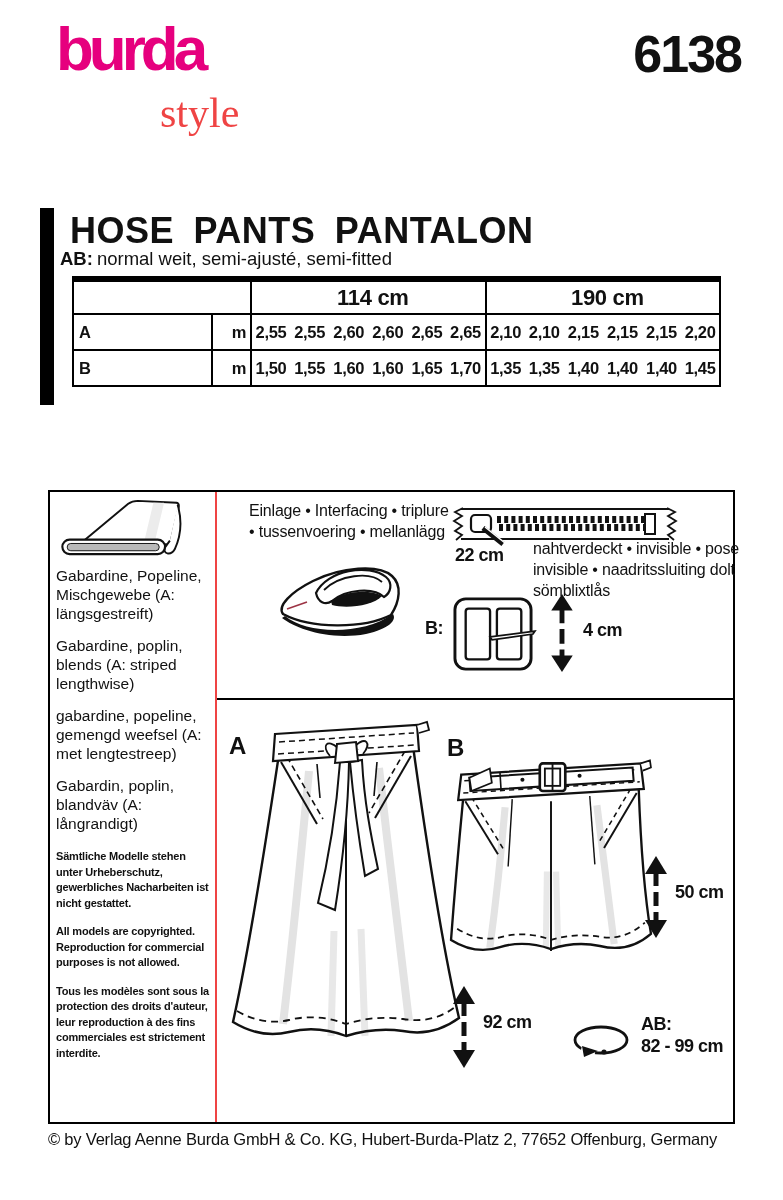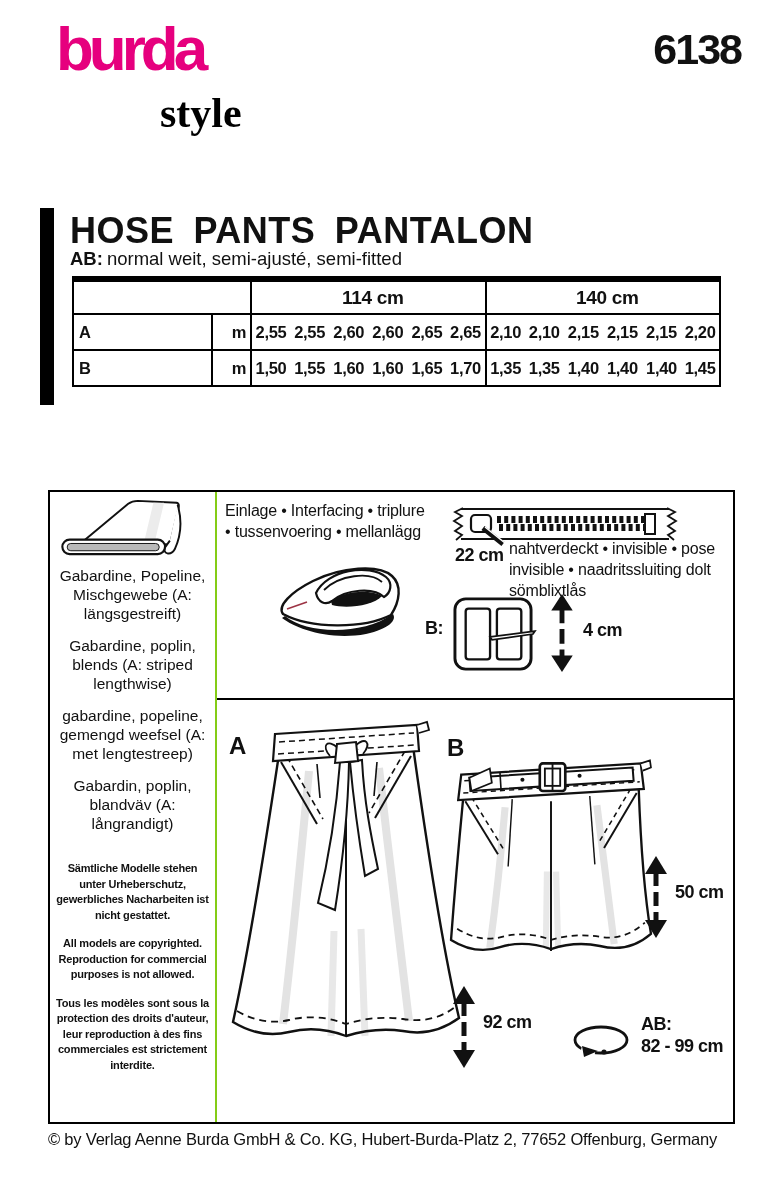--- a/index.html
+++ b/index.html
@@ -1,54 +1,54 @@
 <!DOCTYPE html>
 <html><head>
 <meta charset="utf-8">
 <style>
   html,body{margin:0;padding:0;background:#e9e9e9;}
   .page{position:relative;width:783px;height:1200px;background:#ffffff;margin:0 auto;
         font-family:"Liberation Sans",sans-serif;color:#111;overflow:hidden;}
   
   .logo-burda{position:absolute;left:56px;top:18px;font-size:62px;font-weight:bold;
       letter-spacing:-5px;color:#e6007e;line-height:1;}
-  .logo-style{position:absolute;left:160px;top:92px;font-size:42px;font-weight:bold;
-      font-family:"Liberation Serif",serif;color:#000000;line-height:1;}
-  .pattern-number{position:absolute;right:42px;top:28px;font-size:43px;font-weight:bold;
+  .logo-style{position:absolute;left:160px;top:92px;font-size:42px;font-weight:normal;
+      font-family:"Liberation Serif",serif;color:#ef4444;line-height:1;}
+  .pattern-number{position:absolute;right:42px;top:28px;font-size:52px;font-weight:bold;
       letter-spacing:-2px;line-height:1;}
   
   .title-bar{position:absolute;left:40px;top:208px;width:14px;height:197px;background:#000;}
   .main-title{position:absolute;left:70px;top:210px;font-size:36px;font-weight:bold;
       letter-spacing:0.5px;word-spacing:9px;}
-  .subtitle{position:absolute;left:70px;top:248px;font-size:18.5px;}
+  .subtitle{position:absolute;left:60px;top:248px;font-size:18.5px;}
   .subtitle b{margin-right:4px;}
   
   .size-table{position:absolute;left:72px;top:276px;border-collapse:collapse;table-layout:fixed;
       width:648px;border:2.5px solid #000;border-top:6px solid #000;}
   .size-table td{border:none;font-weight:bold;font-size:16.5px;text-align:center;
       letter-spacing:-0.3px;padding:0;}
   .size-table tr{border-bottom:2.5px solid #000;}
-  .r1 td{height:31px;font-size:19px;padding-left:9px;}
+  .r1 td{height:31px;font-size:22px;padding-left:9px;}
   .r2 td{height:24px;}
   .rd td{height:34px;}
   .vr{border-right:2.5px solid #000 !important;}
   .cell-left{text-align:left !important;padding-left:5px !important;word-spacing:5px;}
   .cell-right{text-align:right !important;padding-right:4px !important;}
   
   .info-box{position:absolute;left:48px;top:490px;width:687px;height:634px;
       border:2px solid #000;box-sizing:border-box;}
-  .materials-col{position:absolute;left:0;top:0;bottom:0;width:167px;border-right:2px solid #84cc16;
-      box-sizing:border-box;padding:4px 6px;overflow:hidden;text-align:center;}
+  .materials-col{position:absolute;left:0;top:0;bottom:0;width:167px;border-right:2px solid #ef4444;
+      box-sizing:border-box;padding:4px 6px;overflow:hidden;}
   .materials-col p{margin:0 0 13px 0;font-size:15.5px;line-height:19px;}
   .materials-col p.legal{font-size:11px;line-height:15.5px;font-weight:bold;letter-spacing:-0.2px;}
   .notions{position:absolute;left:167px;top:0;right:0;height:208px;border-bottom:2px solid #000;
       box-sizing:border-box;}
   .views{position:absolute;left:167px;top:208px;right:0;bottom:0;}
   .abs{position:absolute;}
-  .note-text{font-size:16px;line-height:21px;letter-spacing:-0.2px;}
+  .note-text{font-size:16px;line-height:21px;letter-spacing:-0.2px;margin-left:24px;}
   .dim-label{font-size:18px;font-weight:bold;letter-spacing:-0.5px;white-space:nowrap;}
   .view-letter{font-size:24px;font-weight:bold;}
   .footer-line{position:absolute;left:48px;top:1130px;font-size:16.5px;letter-spacing:-0.2px;}
   svg{display:block;}
 </style>
 </head>
 <body>
 
 <div class="page">
 
@@ -65,21 +65,21 @@
   <table class="size-table">
     <colgroup>
       <col style="width:139px">
         <col style="width:39px">
       <col span="12" style="width:39.1px">
     </colgroup>
     <tbody>
         <tr class="r1">
       <td colspan="2" class="vr"></td>
       <td colspan="6" class="vr">114 cm</td>
-      <td colspan="6">140 cm</td>
+      <td colspan="6">190 cm</td>
     </tr>
     <tr class="rd">
       <td class="vr cell-left">A</td>
       <td class="vr cell-right">m</td>
       <td>2,55</td>
       <td>2,55</td>
       <td>2,60</td>
       <td>2,60</td>
       <td>2,65</td>
       <td class="vr">2,65</td>
@@ -116,21 +116,21 @@
         <path d="M26,48 L74,8 Q78,5 84,5 L124,7 Q127,8 126,12 L117,50 Z" fill="#fff" stroke="#111" stroke-width="2"></path>
         <path d="M100,7 L111,7 L101,49 L90,49 Z" fill="#ececec"></path>
         <path d="M125,9 C130,26 128,42 122,55 C118,62 109,60 112,53 L117,46" fill="#fff" stroke="#111" stroke-width="2"></path>
         <rect x="6" y="45" width="106" height="15" rx="7.5" fill="#fff" stroke="#111" stroke-width="2.2"></rect>
         <rect x="11" y="49" width="95" height="7.5" rx="3.7" fill="#b9b9b9" stroke="#111" stroke-width="1"></rect>
       </svg>
       <p style="margin-top:8px">Gabardine, Popeline, Mischgewebe (A: längsgestreift)</p>
       <p>Gabardine, poplin, blends (A: striped lengthwise)</p>
       <p>gabardine, popeline, gemengd weefsel (A: met lengtestreep)</p>
       <p>Gabardin, poplin, blandväv (A: långrandigt)</p>
-      <p class="legal" style="margin-top:28px">Sämtliche Modelle stehen unter Urheberschutz, gewerbliches Nacharbeiten ist nicht gestattet.</p>
+      <p class="legal" style="margin-top:16px">Sämtliche Modelle stehen unter Urheberschutz, gewerbliches Nacharbeiten ist nicht gestattet.</p>
       <p class="legal">All models are copyrighted. Reproduction for commercial purposes is not allowed.</p>
       <p class="legal">Tous les modèles sont sous la protection des droits d'auteur, leur reproduction à des fins commerciales est strictement interdite.</p>
     </div>
 
     <div class="notions">
       <div class="abs note-text" style="left:8px;top:8px;width:200px;">Einlage • Interfacing • triplure • tussenvoering • mellanlägg</div>
 
       <svg class="abs" style="left:52px;top:60px;" width="150" height="92" viewBox="0 0 150 92">
         <path d="M16,64 C38,82 92,84 124,62 C128,68 120,77 97,82 C60,89 26,76 13,66 Z" fill="#111"></path>
         <path d="M14,62 C8,54 22,40 44,29 C72,15 110,12 123,24 C133,33 131,49 122,63 C94,77 42,77 14,62 Z" fill="#fff" stroke="#111" stroke-width="2.4"></path>

